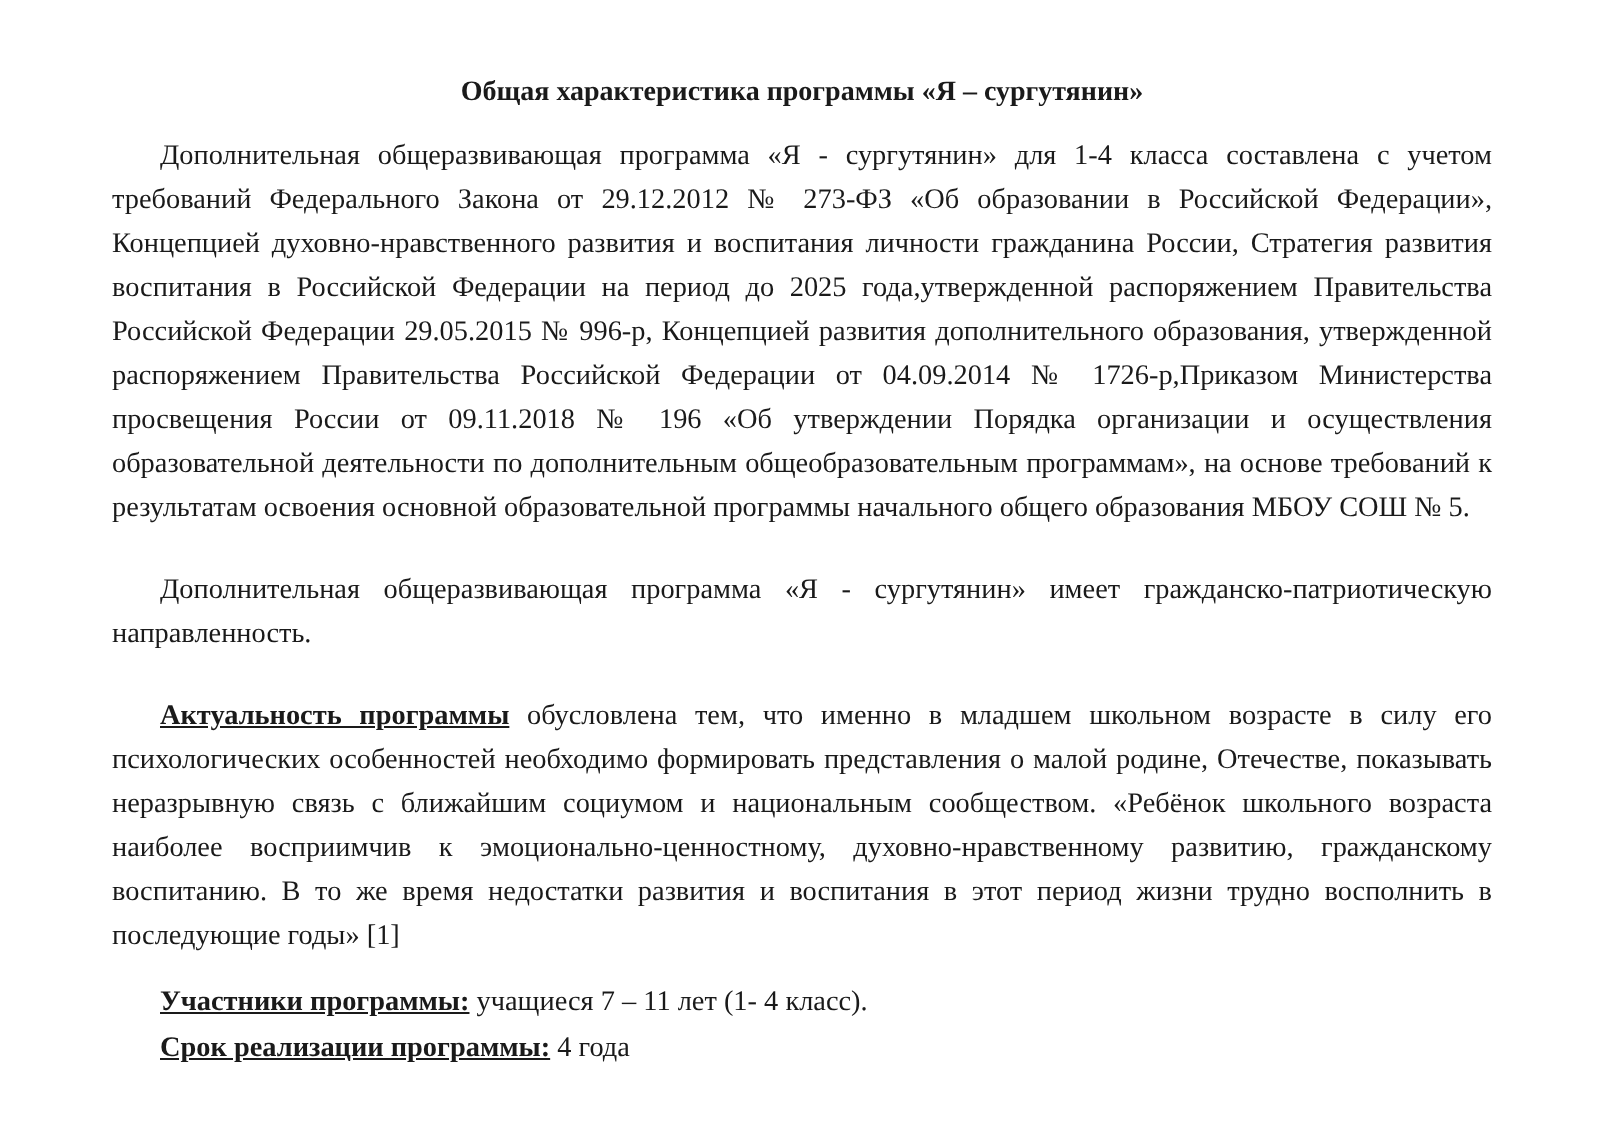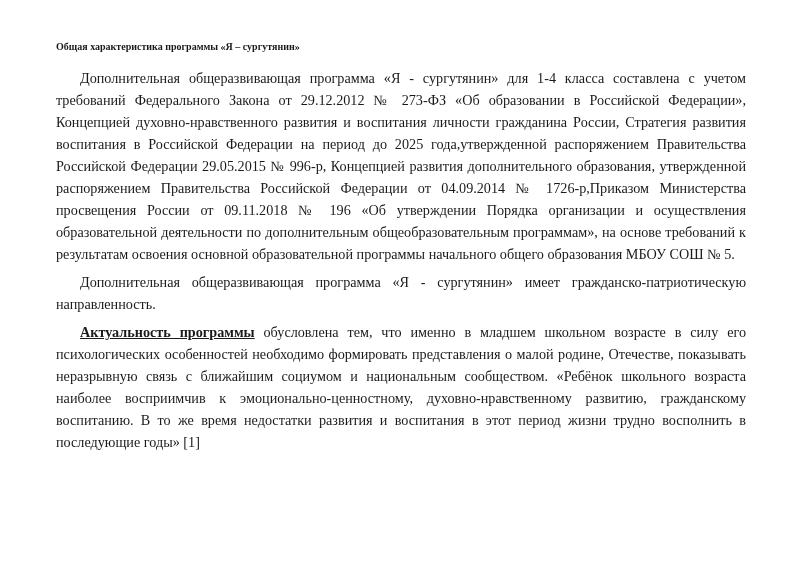--- a/index.html
+++ b/index.html
@@ -2,32 +2,34 @@
 <html><head>
 <meta charset="utf-8">
 <style>
   html, body { margin: 0; padding: 0; background: #ffffff; }
   body { width: 800px; height: 566px; overflow: hidden; position: relative; }
   .page {
     position: absolute; left: 56px; top: 36px; width: 690px;
     font-family: "Liberation Serif", "DejaVu Serif", serif;
     font-size: 14.2px; color: #1a1a1a; line-height: 22px;
   }
-  .title { text-align: left; font-weight: bold; margin: 0 0 9px 0; font-size: 10px; }
+  .title { text-align: center; font-weight: bold; margin: 0 0 9px 0; font-size: 14px; }
   p { margin: 0; text-align: justify; text-indent: 24px; }
-  p.gap { margin-top: 6px; }
+  p.gap { margin-top: 19px; }
   p.gap2 { margin-top: 11px; }
   b { font-weight: bold; text-decoration: underline; }
 </style>
 </head>
 <body>
 
 <div class="page">
   <div class="title">Общая характеристика программы «Я – сургутянин»</div>
 
   <p>Дополнительная общеразвивающая программа «Я - сургутянин» для 1-4 класса составлена с учетом требований Федерального Закона от 29.12.2012 № 273-ФЗ «Об образовании в Российской Федерации», Концепцией духовно-нравственного развития и воспитания личности гражданина России, Стратегия развития воспитания в Российской Федерации на период до 2025 года,утвержденной  распоряжением Правительства Российской Федерации 29.05.2015 № 996-р, Концепцией развития дополнительного образования, утвержденной распоряжением Правительства Российской Федерации от 04.09.2014 № 1726-р,Приказом  Министерства просвещения России от 09.11.2018 № 196 «Об утверждении Порядка организации и осуществления образовательной деятельности по дополнительным общеобразовательным программам», на основе требований к результатам освоения основной образовательной программы начального общего образования МБОУ СОШ № 5.</p>
 
   <p class="gap">Дополнительная общеразвивающая программа «Я - сургутянин» имеет гражданско-патриотическую направленность.</p>
 
   <p class="gap"><b>Актуальность программы</b><span> обусловлена тем, что именно в младшем школьном возрасте в силу его психологических особенностей необходимо формировать представления о малой родине, Отечестве, показывать неразрывную связь с ближайшим социумом и национальным сообществом. «Ребёнок школьного возраста наиболее восприимчив к эмоционально-ценностному, духовно-нравственному развитию, гражданскому воспитанию. В то же время недостатки развития и воспитания в этот период жизни трудно восполнить в последующие годы» [1]</span></p>
 
+  <p class="gap2"><b>Участники программы:</b><span> учащиеся 7 – 11 лет (1- 4 класс).</span></p>
 
+  <p style="margin-top:1px;"><b>Срок реализации программы:</b><span> 4 года</span></p>
 </div>
 
 </body></html>

